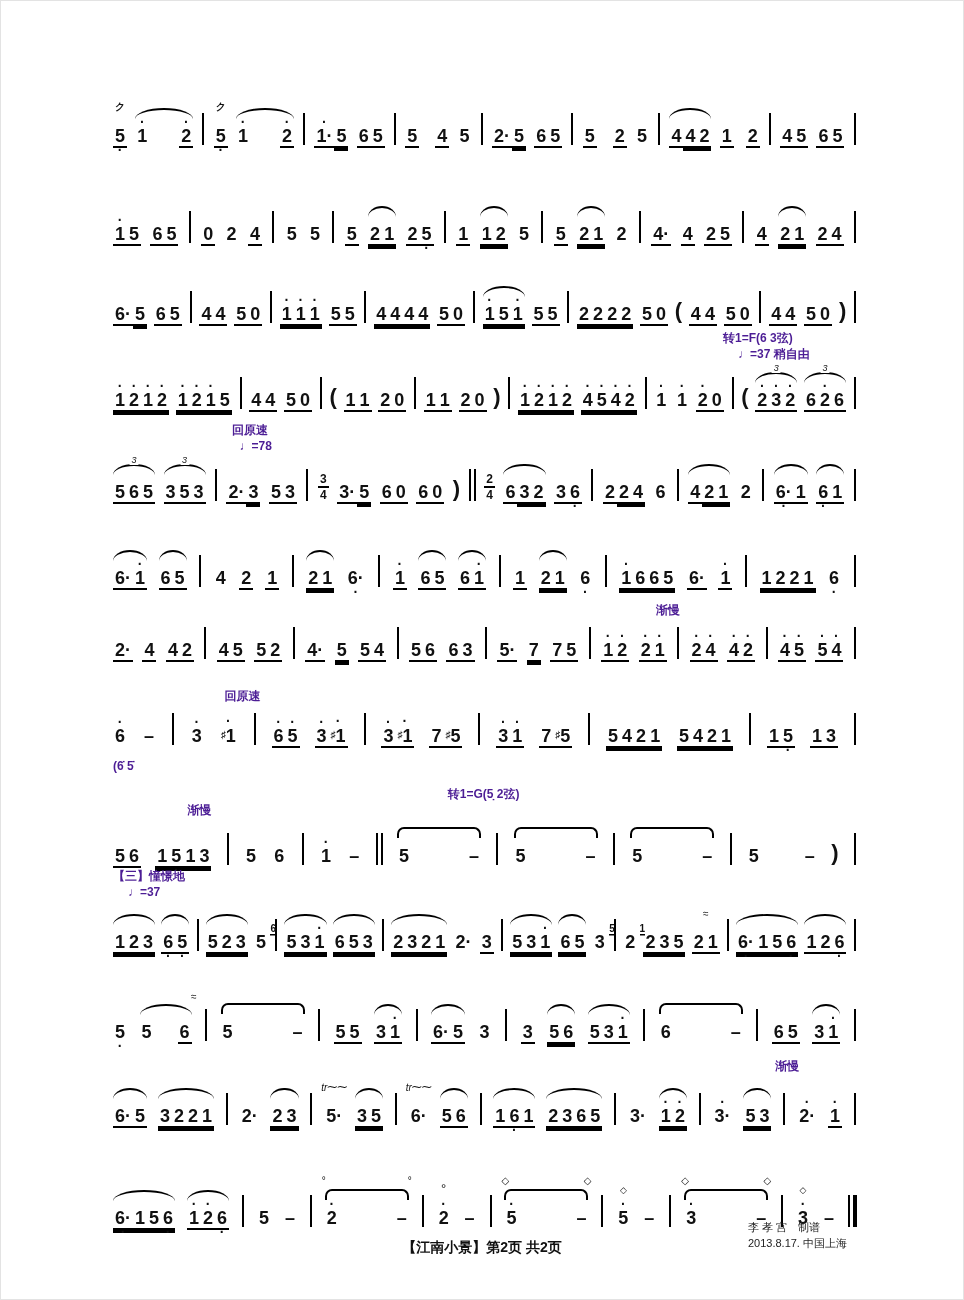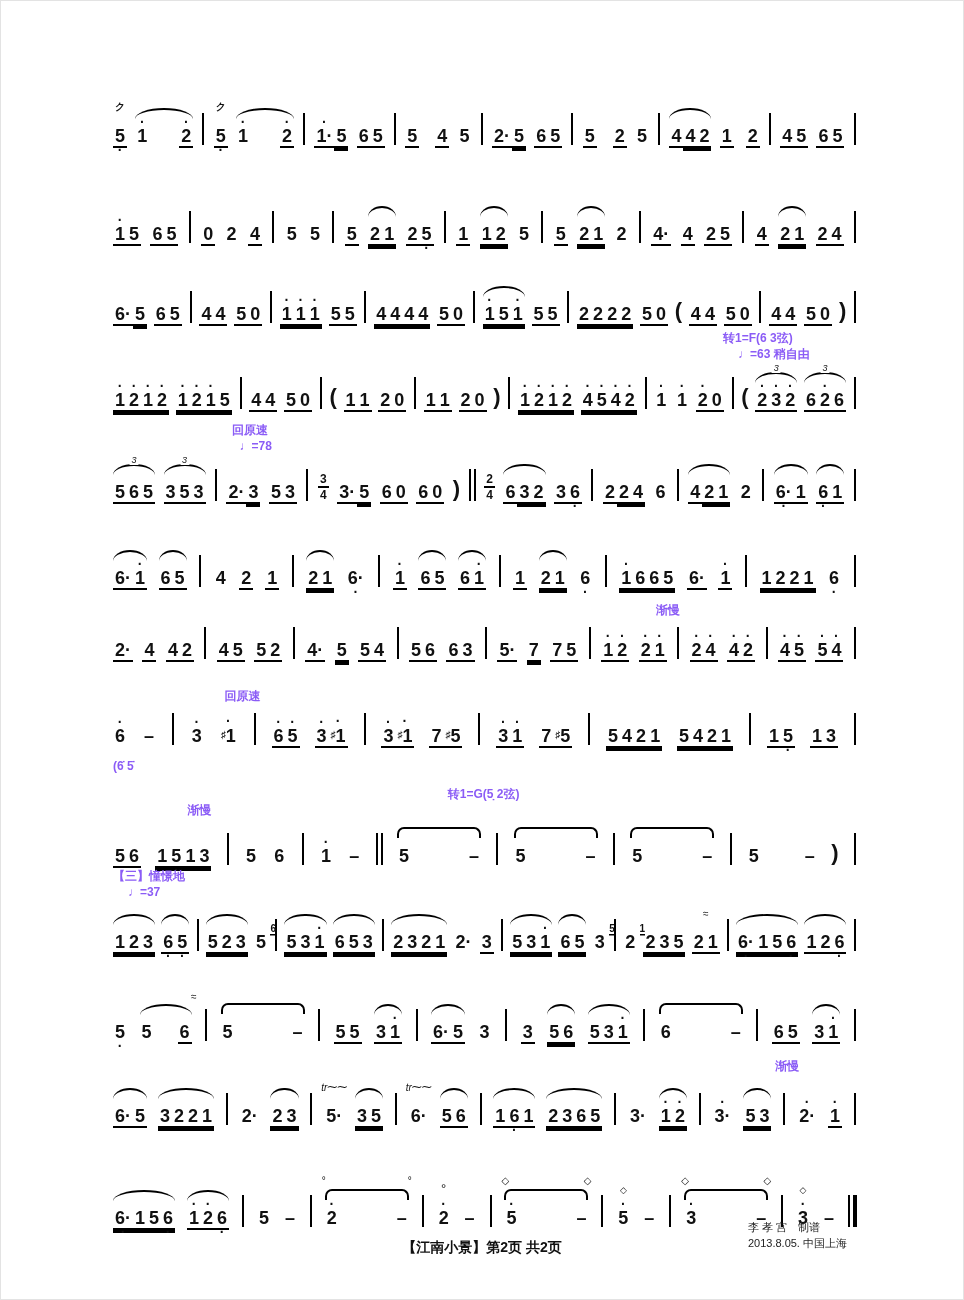--- a/index.html
+++ b/index.html
@@ -1,19 +1,19 @@
 <!DOCTYPE html>
 <html><head>
 <meta charset="utf-8">
 <style>
   html,body{margin:0;padding:0;background:#f6f6f6}
   .page{position:relative;width:964px;height:1300px;background:#fff;border:1px solid #e3e3e3;
         box-sizing:border-box;font-family:"Liberation Sans","DejaVu Sans",sans-serif;color:#111;overflow:hidden}
   .system{position:absolute;left:112px;width:744px}
-  .ann{position:absolute;font-size:12px;font-weight:bold;white-space:nowrap;color:#8b5cf6;line-height:14px}
+  .ann{position:absolute;font-size:12px;font-weight:bold;white-space:nowrap;color:#4c1d95;line-height:14px}
   .ann.big{font-size:12px}
   .line{display:flex;align-items:flex-end;justify-content:space-between;width:100%}
   .tok{position:relative;display:flex;flex-direction:column;align-items:center;justify-content:flex-end}
   .top{width:100%;height:15px;position:relative}
   .arc{height:9px;margin-top:5px;border-top:2px solid #000;border-radius:50% 50% 0 0/100% 100% 0 0}
   .brace{height:9px;margin-top:4px;border:2px solid #000;border-bottom:none;border-radius:7px 7px 0 0}
   .t3{position:absolute;top:-3px;left:50%;transform:translateX(-50%);font-size:9px;font-style:italic;background:#fff;padding:0 2px;line-height:1}
   .trm{position:absolute;top:0;left:50%;transform:translateX(-50%);font-size:10px;font-style:italic;white-space:nowrap;line-height:1}
   .kum{position:absolute;top:-1px;left:2px;font-size:10px;font-weight:bold;line-height:1}
   .om{position:absolute;top:-3px;left:50%;transform:translateX(-50%);font-size:13px;line-height:1}
@@ -811,21 +811,21 @@
                 <span class="oct">&nbsp;</span>
               </span>
             </div>
           </div>
           <div class="par">)</div>
           <div class="bar"></div>
         </div>
       </div>
       <div class="system" style="top: 330px;">
         <div class="ann" style="left: 82%; top: 0px;">转1=F(6 3弦)</div>
-        <div class="ann" style="left: 84%; top: 16px;">♩=63 稍自由</div>
+        <div class="ann" style="left: 84%; top: 16px;">♩=37 稍自由</div>
         <div class="line" style="margin-top: 36px;">
           <div class="tok">
             <div class="main">
               <span class="ch">
                 <span class="oct">·</span>
                 <span class="d u2">1</span>
                 <span class="oct">&nbsp;</span>
               </span>
               <span class="ch">
                 <span class="oct">·</span>
@@ -3207,15 +3207,15 @@
           <div class="dbar">
             <div class="bar"></div>
             <div class="bar" style="width: 4px;"></div>
           </div>
         </div>
       </div>
     </div>
   <div class="footer-center">【江南小景】第2页 共2页</div>
   <div class="credits">
     <div>李 孝 宫　制谱</div>
-    <div>2013.8.05. 中国上海</div>
+    <div>2013.8.17. 中国上海</div>
   </div>
 </div>
 
 </body></html>

